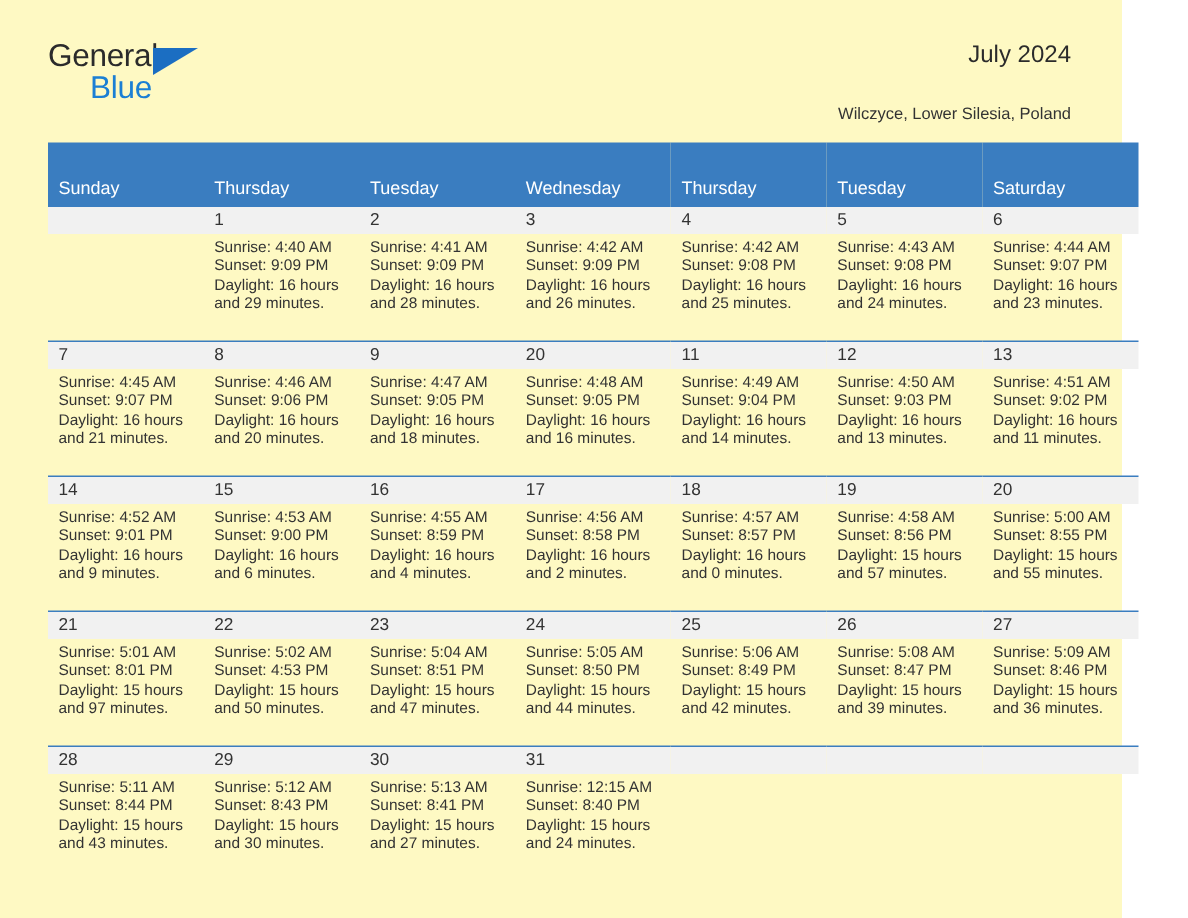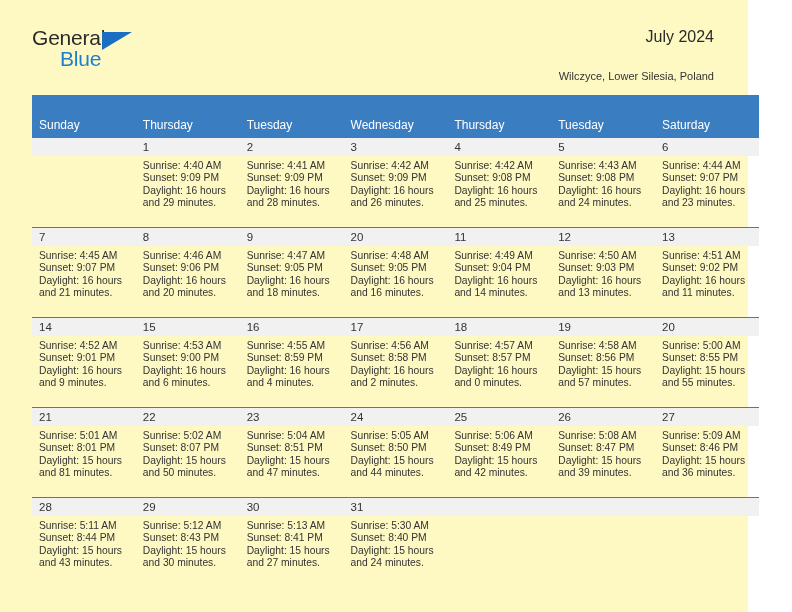--- a/index.html
+++ b/index.html
@@ -386,30 +386,30 @@
           </td>
         </tr>
         <tr class="week-row">
           <td>
             <div class="daycell">
               <div class="daynum">21</div>
               <div class="info">
                 <div>Sunrise: 5:01 AM</div>
                 <div>Sunset: 8:01 PM</div>
                 <div>Daylight: 15 hours</div>
-                <div>and 81 minutes.</div>
+                <div>and 97 minutes.</div>
               </div>
             </div>
           </td>
           <td>
             <div class="daycell">
               <div class="daynum">22</div>
               <div class="info">
                 <div>Sunrise: 5:02 AM</div>
-                <div>Sunset: 8:07 PM</div>
+                <div>Sunset: 4:53 PM</div>
                 <div>Daylight: 15 hours</div>
                 <div>and 50 minutes.</div>
               </div>
             </div>
           </td>
           <td>
             <div class="daycell">
               <div class="daynum">23</div>
               <div class="info">
                 <div>Sunrise: 5:04 AM</div>
@@ -495,21 +495,21 @@
                 <div>Sunset: 8:41 PM</div>
                 <div>Daylight: 15 hours</div>
                 <div>and 27 minutes.</div>
               </div>
             </div>
           </td>
           <td>
             <div class="daycell">
               <div class="daynum">31</div>
               <div class="info">
-                <div>Sunrise: 5:30 AM</div>
+                <div>Sunrise: 12:15 AM</div>
                 <div>Sunset: 8:40 PM</div>
                 <div>Daylight: 15 hours</div>
                 <div>and 24 minutes.</div>
               </div>
             </div>
           </td>
           <td>
             <div class="daycell blank">
               <div class="daynum empty"></div>
               <div class="info">

